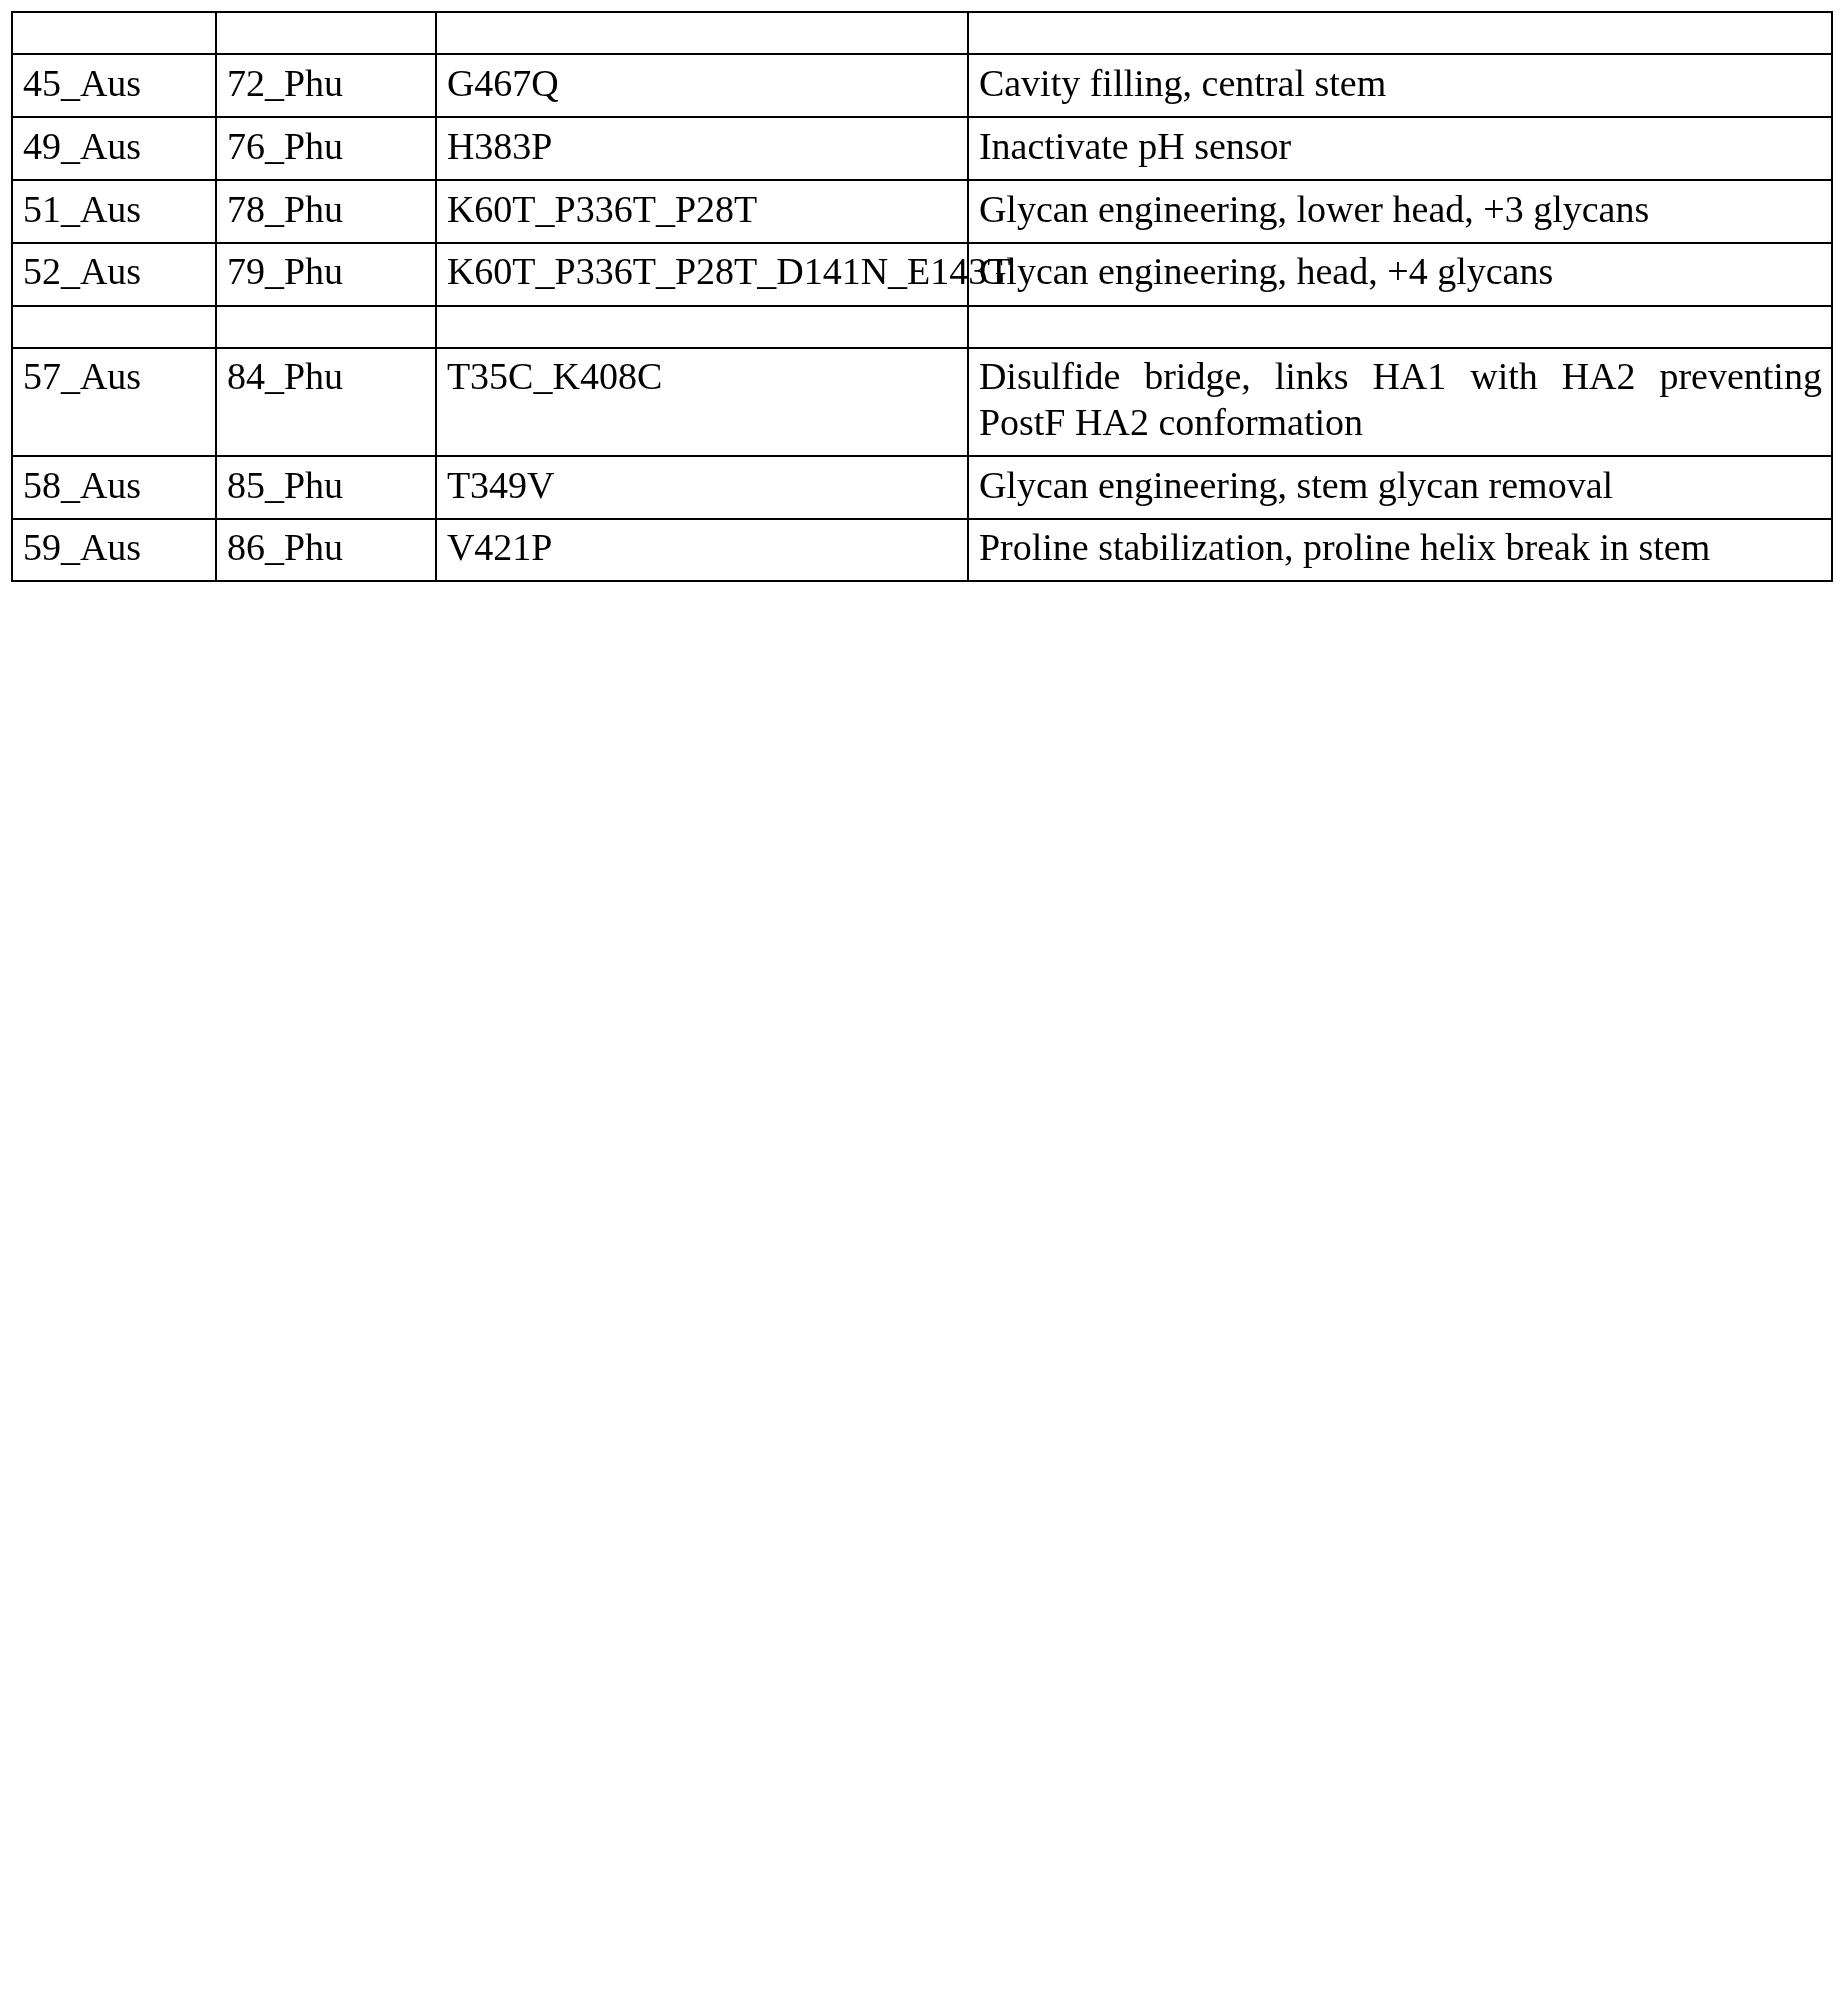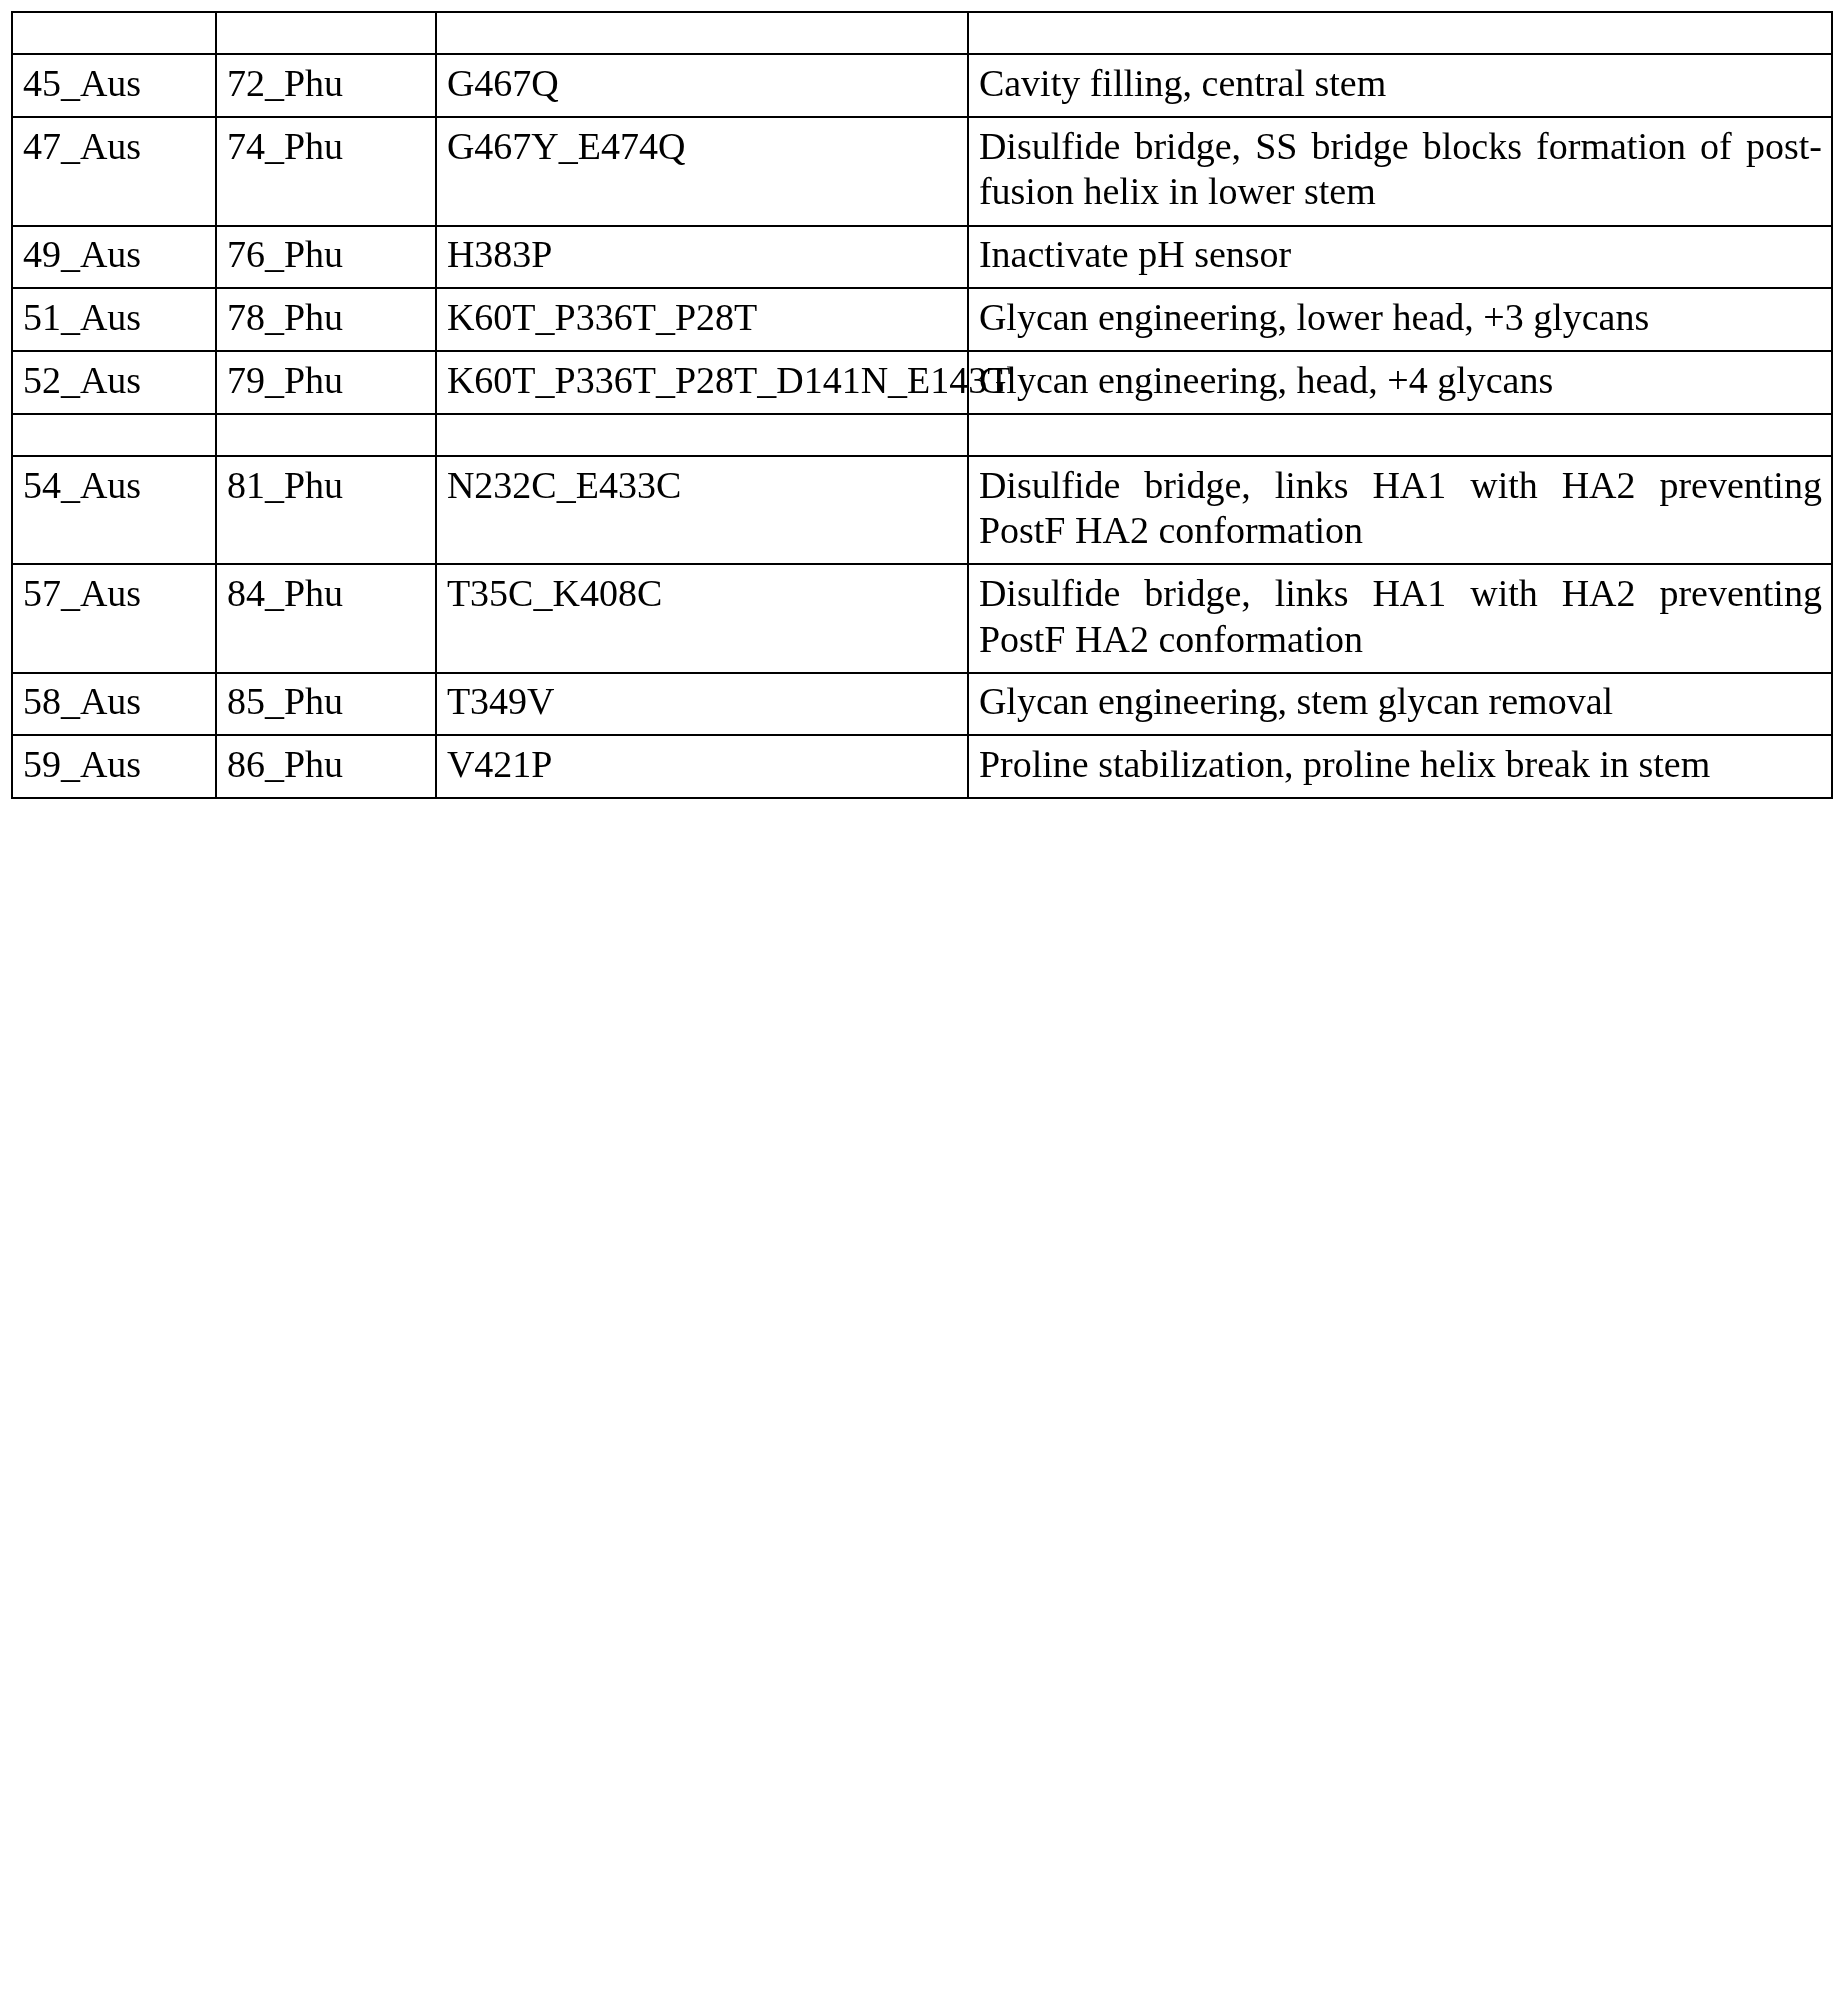--- a/index.html
+++ b/index.html
@@ -90,26 +90,20 @@
           <td class="cell-mut"></td>
           <td class="cell-desc"></td>
         </tr>
         <tr class="data-row">
           <td class="cell-id">45_Aus</td>
           <td class="cell-alt">72_Phu</td>
           <td class="cell-mut">G467Q</td>
           <td class="cell-desc">Cavity filling, central stem</td>
         </tr>
         <tr class="data-row">
-          <td class="cell-id">47_Aus</td>
-          <td class="cell-alt">74_Phu</td>
-          <td class="cell-mut">G467Y_E474Q</td>
-          <td class="cell-desc">Disulfide bridge, SS bridge blocks formation of post-fusion helix in lower stem</td>
-        </tr>
-        <tr class="data-row">
           <td class="cell-id">49_Aus</td>
           <td class="cell-alt">76_Phu</td>
           <td class="cell-mut">H383P</td>
           <td class="cell-desc">Inactivate pH sensor</td>
         </tr>
         <tr class="data-row">
           <td class="cell-id">51_Aus</td>
           <td class="cell-alt">78_Phu</td>
           <td class="cell-mut">K60T_P336T_P28T</td>
           <td class="cell-desc">Glycan engineering, lower head, +3 glycans</td>
@@ -118,26 +112,20 @@
           <td class="cell-id">52_Aus</td>
           <td class="cell-alt">79_Phu</td>
           <td class="cell-mut">K60T_P336T_P28T_D141N_E143T</td>
           <td class="cell-desc">Glycan engineering, head, +4 glycans</td>
         </tr>
         <tr class="spacer-row">
           <td class="cell-id"></td>
           <td class="cell-alt"></td>
           <td class="cell-mut"></td>
           <td class="cell-desc"></td>
-        </tr>
-        <tr class="data-row">
-          <td class="cell-id">54_Aus</td>
-          <td class="cell-alt">81_Phu</td>
-          <td class="cell-mut">N232C_E433C</td>
-          <td class="cell-desc">Disulfide bridge, links HA1 with HA2 preventing PostF HA2 conformation</td>
         </tr>
         <tr class="data-row">
           <td class="cell-id">57_Aus</td>
           <td class="cell-alt">84_Phu</td>
           <td class="cell-mut">T35C_K408C</td>
           <td class="cell-desc">Disulfide bridge, links HA1 with HA2 preventing PostF HA2 conformation</td>
         </tr>
         <tr class="data-row">
           <td class="cell-id">58_Aus</td>
           <td class="cell-alt">85_Phu</td>

